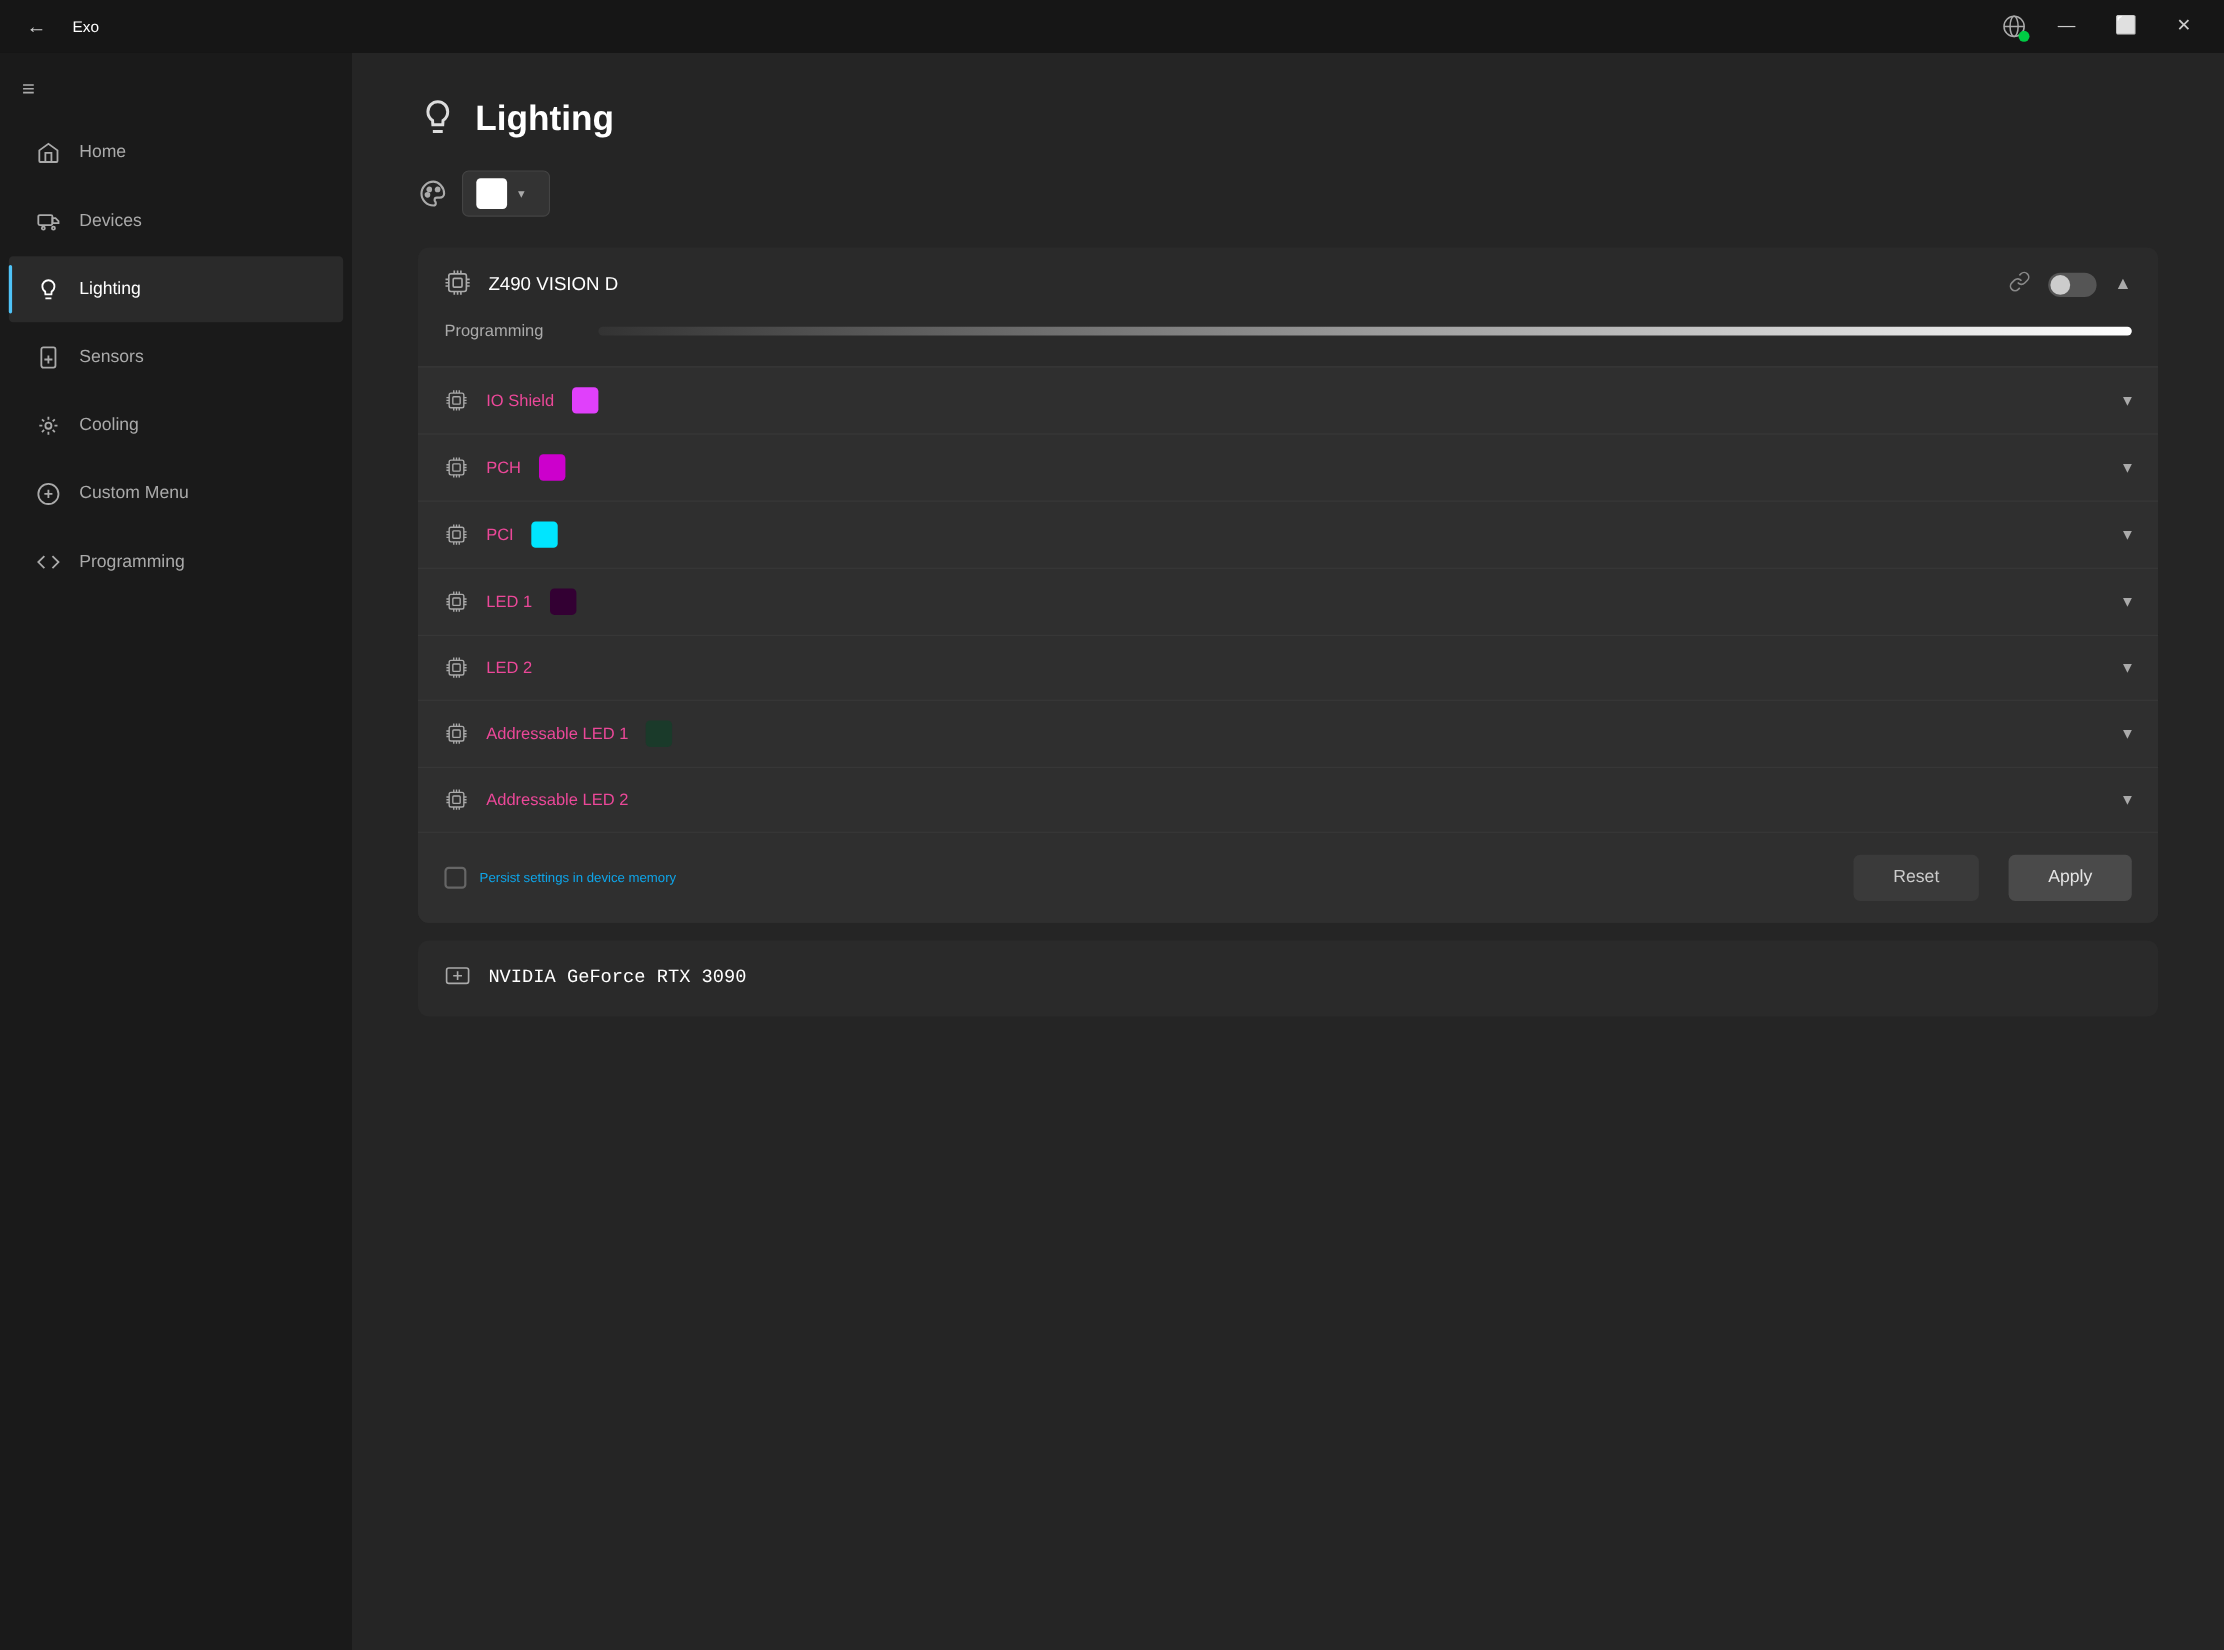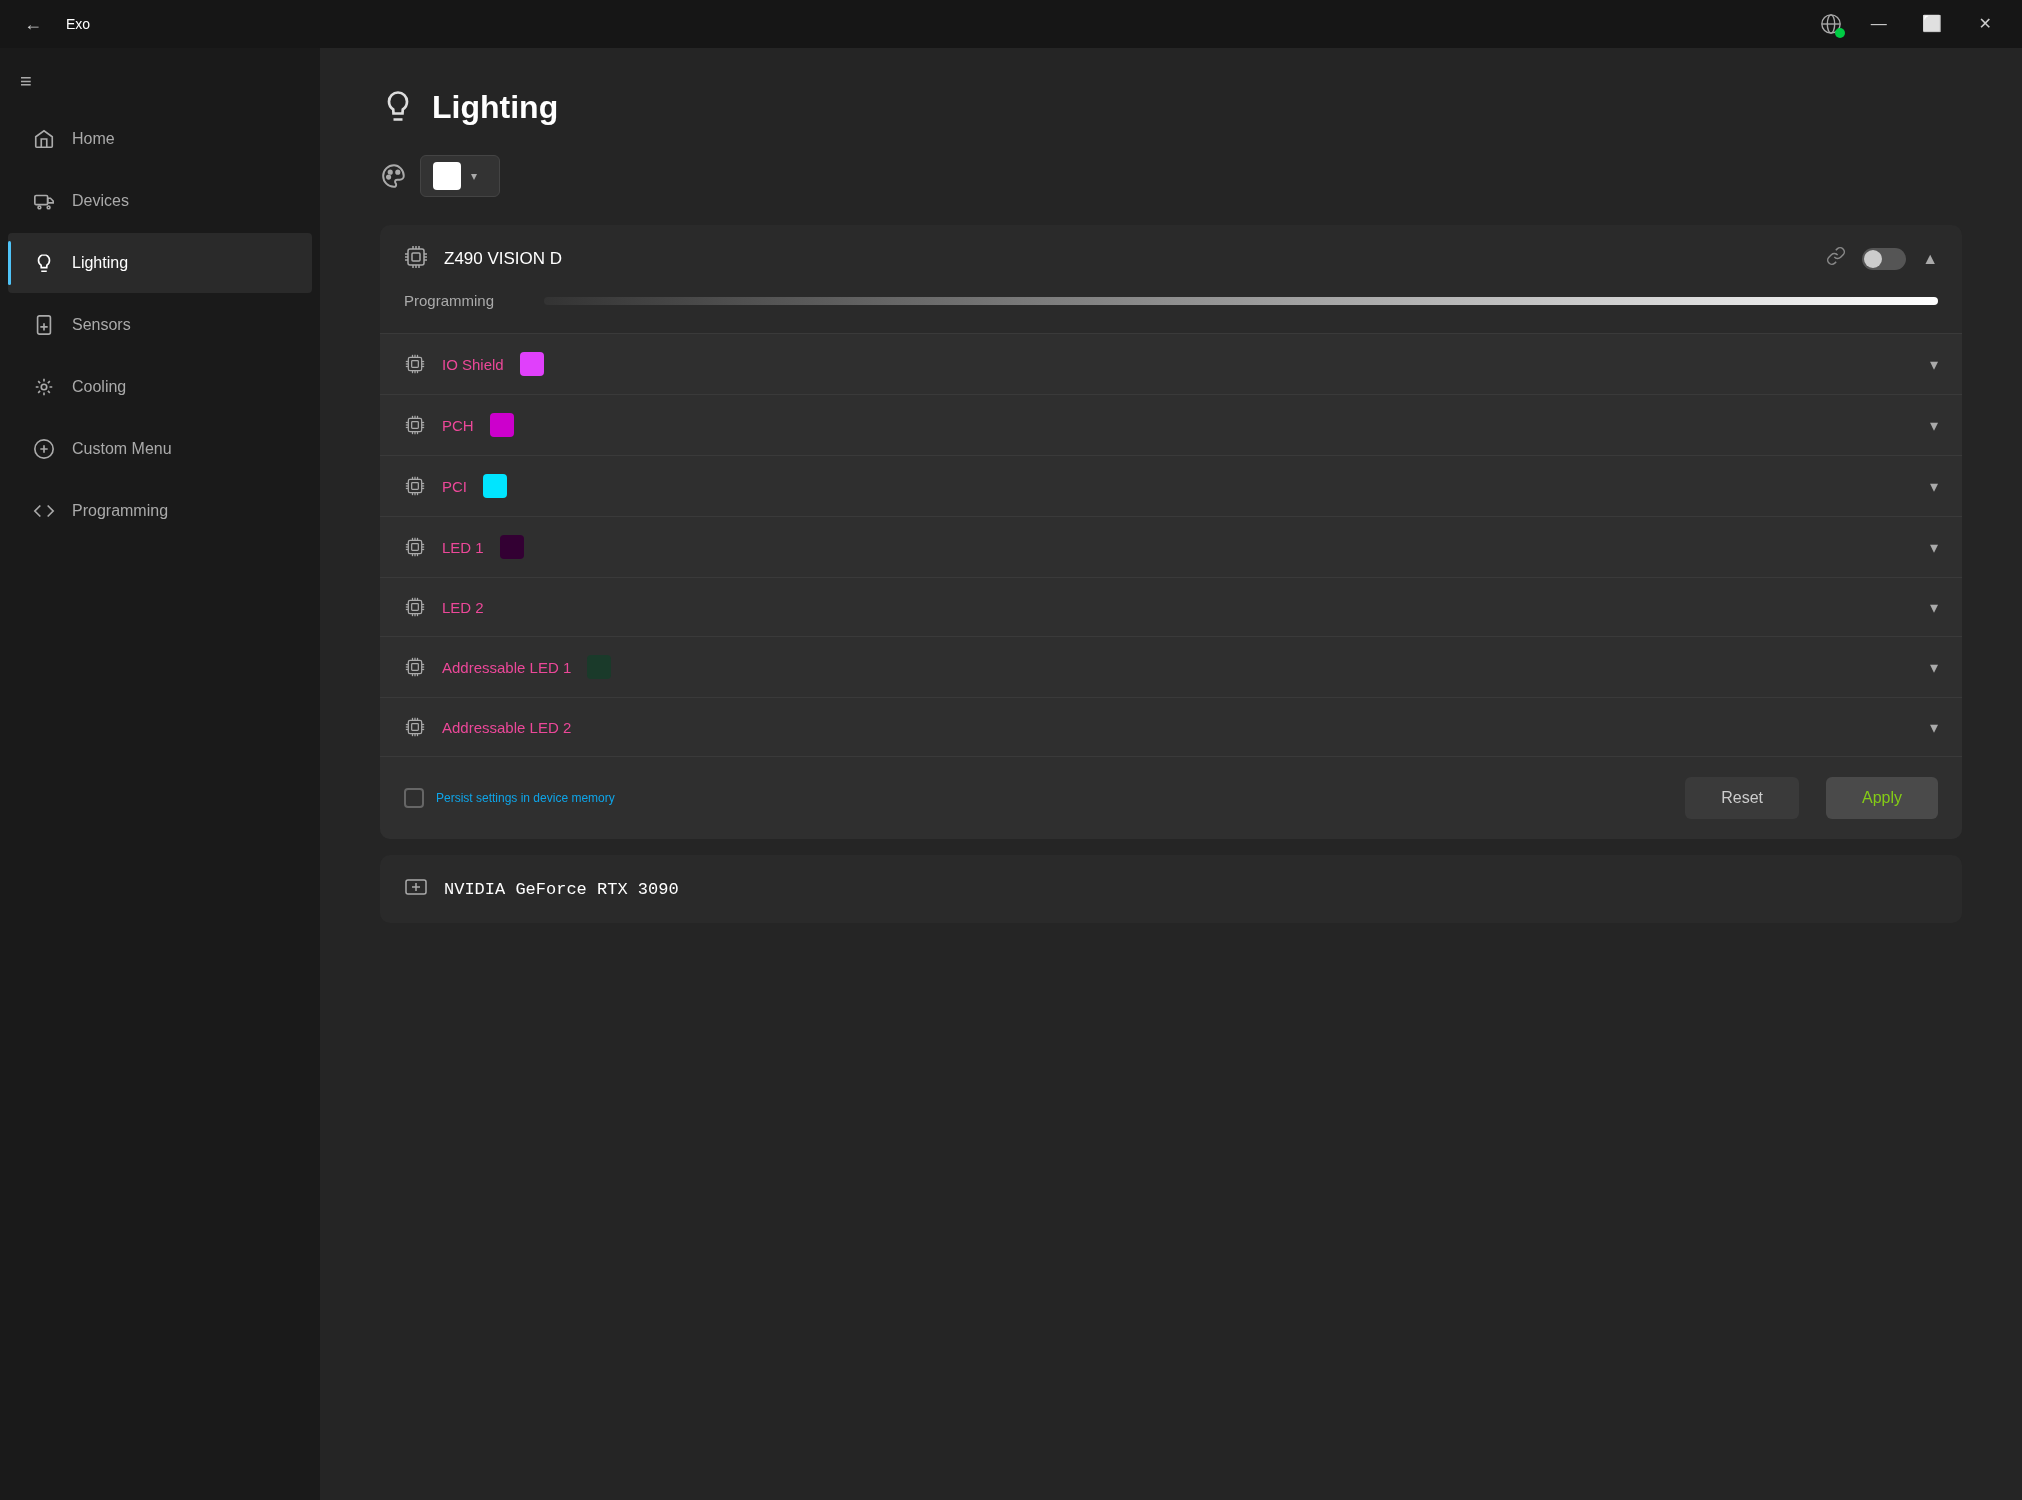--- a/index.html
+++ b/index.html
@@ -326,21 +326,21 @@
       cursor: pointer;
       font-size: 16px;
       font-weight: 500;
     }
     .btn-reset {
       background: #3a3a3a;
       color: #ccc;
     }
     .btn-apply {
       background: #4a4a4a;
-      color: #84cc16;
+      color: #e5e5e5;
     }
     .nvidia-card {
       background: #2a2a2a;
       border-radius: 10px;
       padding: 20px 24px;
     }
     .nvidia-header {
       display: flex;
       align-items: center;
       gap: 16px;

